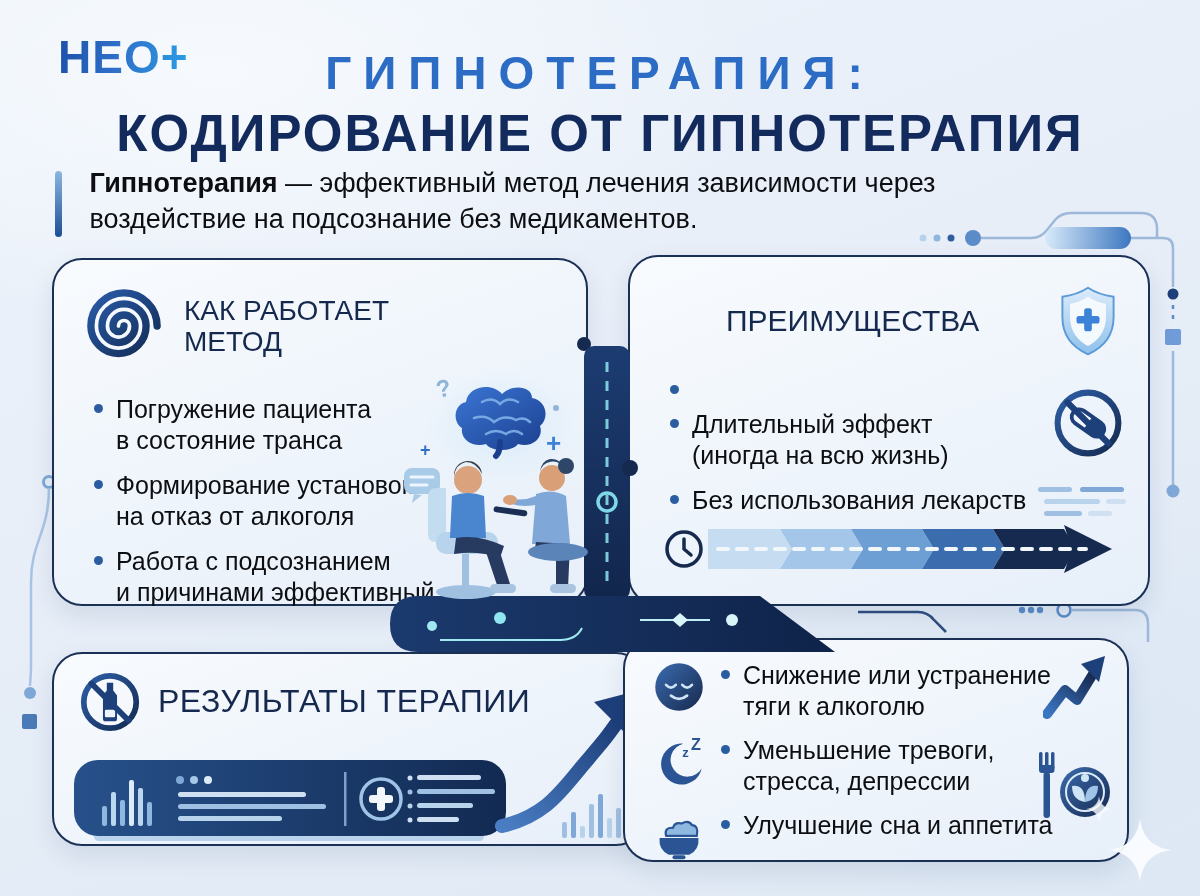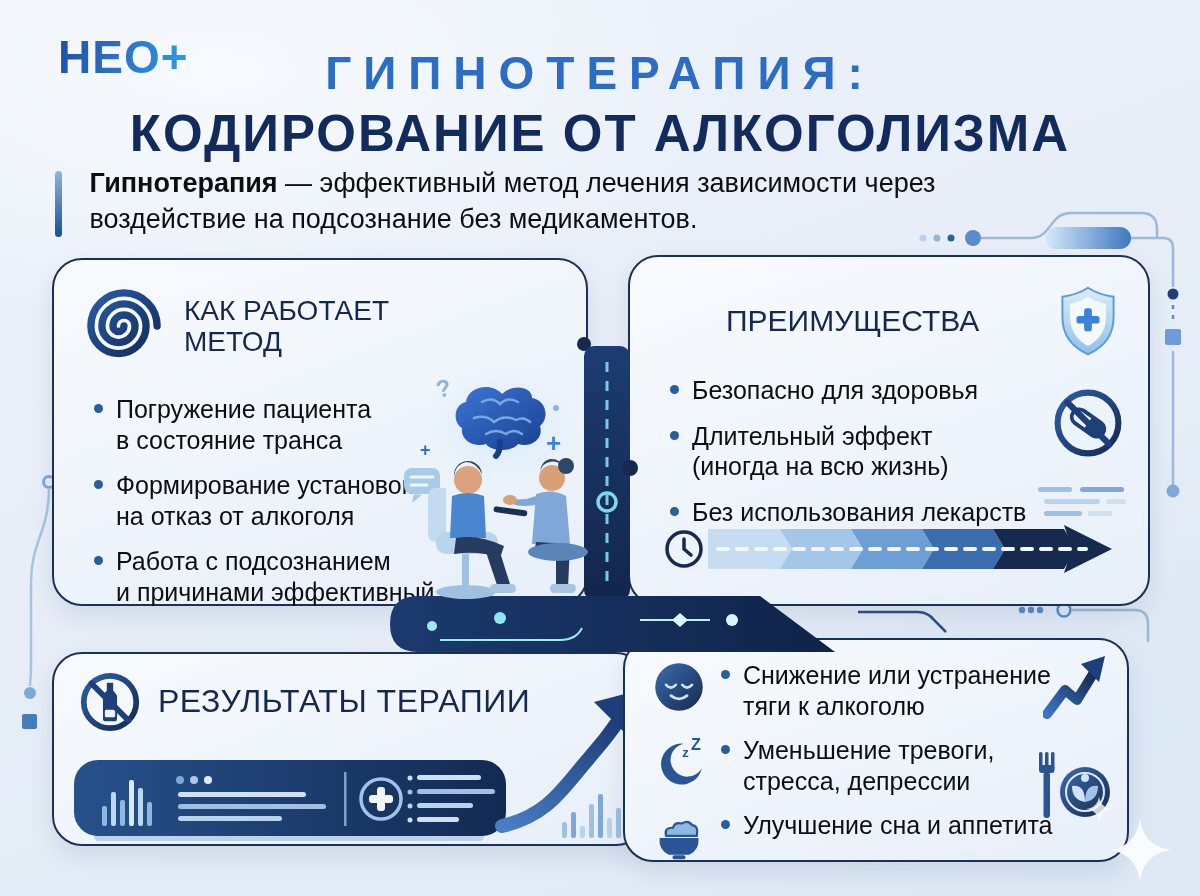--- a/index.html
+++ b/index.html
@@ -107,21 +107,21 @@
     <circle cx="172" cy="10" r="3.2" fill="#5b8cc8"></circle>
     <circle cx="181" cy="10" r="3.2" fill="#5b8cc8"></circle>
     <circle cx="190" cy="10" r="3.2" fill="#5b8cc8"></circle>
     <circle cx="214" cy="10" r="6.5" fill="none" stroke="#5b8cc8" stroke-width="2.5"></circle>
     <path d="M221,10 H285 Q298,10 298,24 V42" fill="none" stroke="#9db8d8" stroke-width="2.5"></path>
   </svg>
 
   <div class="logo">НЕО+</div>
   <div class="title-wrap">
     <div class="t1">ГИПНОТЕРАПИЯ:</div>
-    <div class="t2">КОДИРОВАНИЕ ОТ АЛКОГОЛИЗМА</div>
+    <div class="t2">КОДИРОВАНИЕ ОТ ГИПНОТЕРАПИЯ</div>
   </div>
 
   <div class="intro">
     <div class="intro-bar"></div>
     <p class="intro-text"><b>Гипнотерапия</b><span> — эффективный метод лечения зависимости через воздействие на подсознание без медикаментов.</span></p>
   </div>
 
   <svg class="junction" width="470" height="330" viewBox="0 0 470 330">
     <defs>
       <linearGradient id="bandg" x1="0" y1="0" x2="0" y2="1">
@@ -243,21 +243,20 @@
         </defs>
         <path d="M50,6 C62,14 76,18 90,20 V52 C90,82 72,100 50,110 C28,100 10,82 10,52 V20 C24,18 38,14 50,6 Z" fill="url(#shg)" stroke="#5b9bd8" stroke-width="3"></path>
         <path d="M50,20 C59,26 68,29 78,31 V52 C78,75 65,89 50,97 C35,89 22,75 22,52 V31 C32,29 41,26 50,20 Z" fill="#f4f9fe"></path>
         <rect x="44" y="38" width="12" height="36" rx="4" fill="#3b82d8"></rect>
         <rect x="32" y="50" width="36" height="12" rx="4" fill="#3b82d8"></rect>
       </svg>
     </div>
     <div class="benefits-bullets">
       <div class="bullet">
           <span class="dot"></span>
-          <span class="btext">Безопасно для здоровья</span>
         </div>
       <div class="bullet">
           <span class="dot"></span>
           <span class="btext">Длительный эффект
 (иногда на всю жизнь)</span>
         </div>
       <div class="bullet">
           <span class="dot"></span>
           <span class="btext">Без использования лекарств</span>
         </div>

